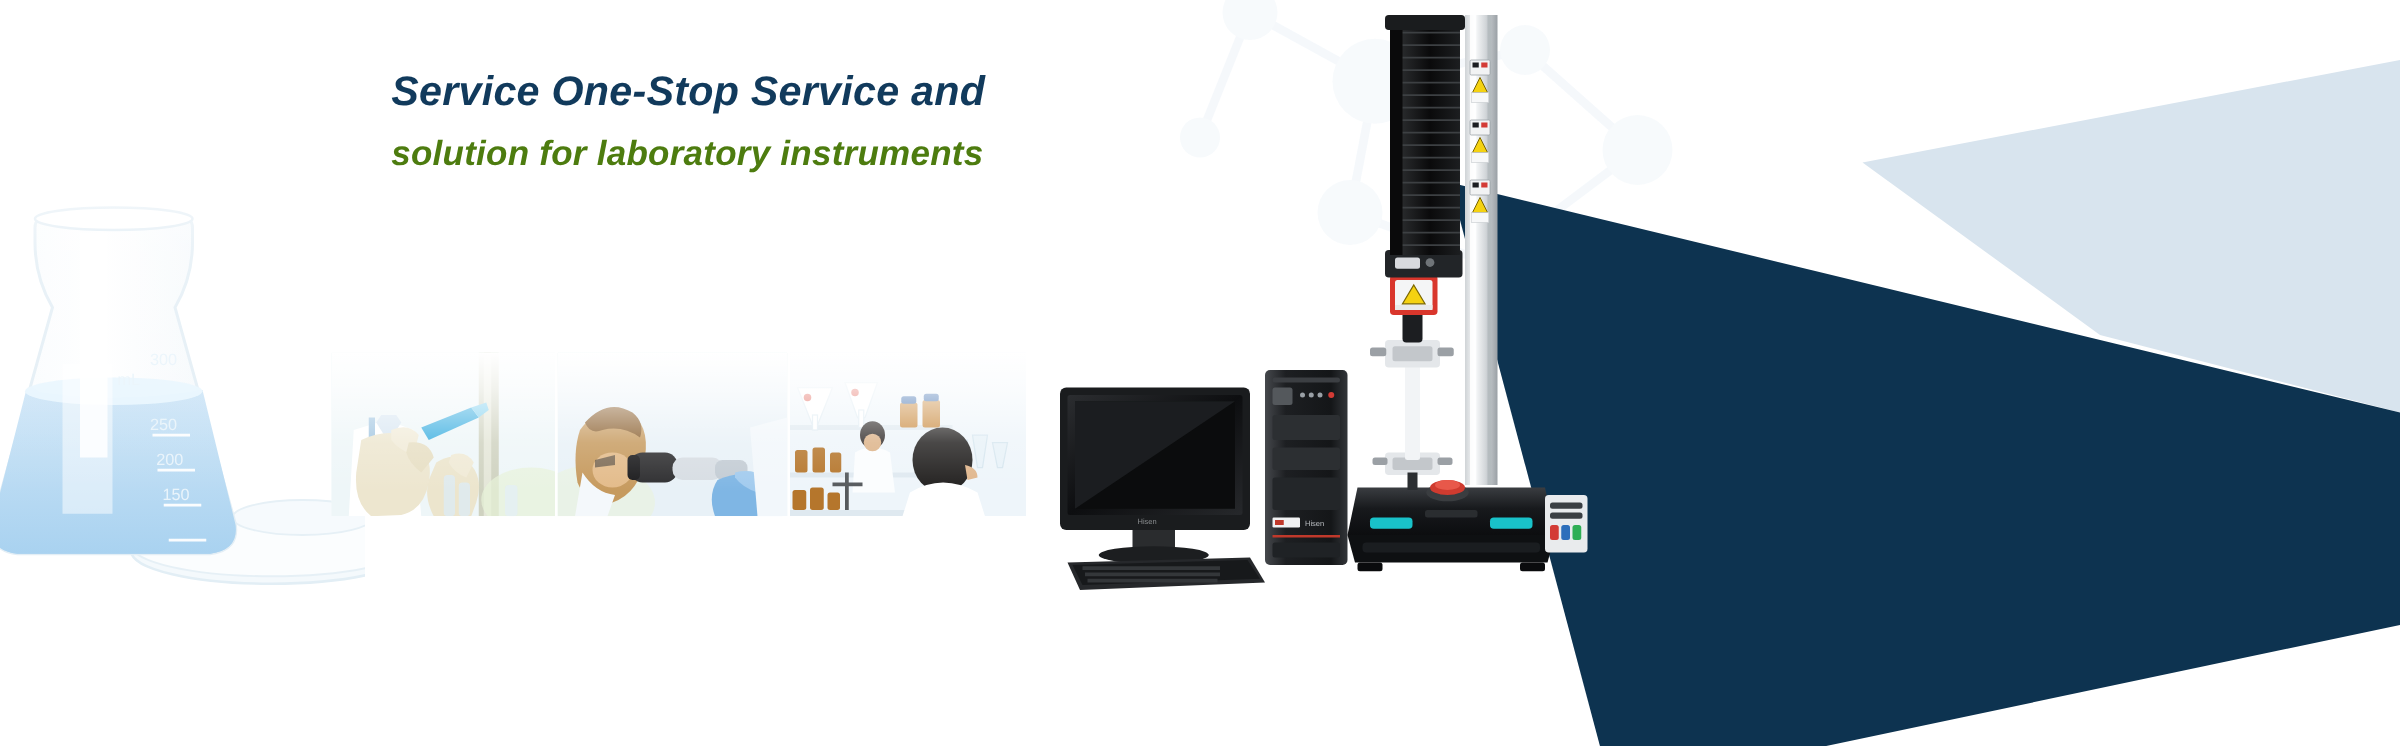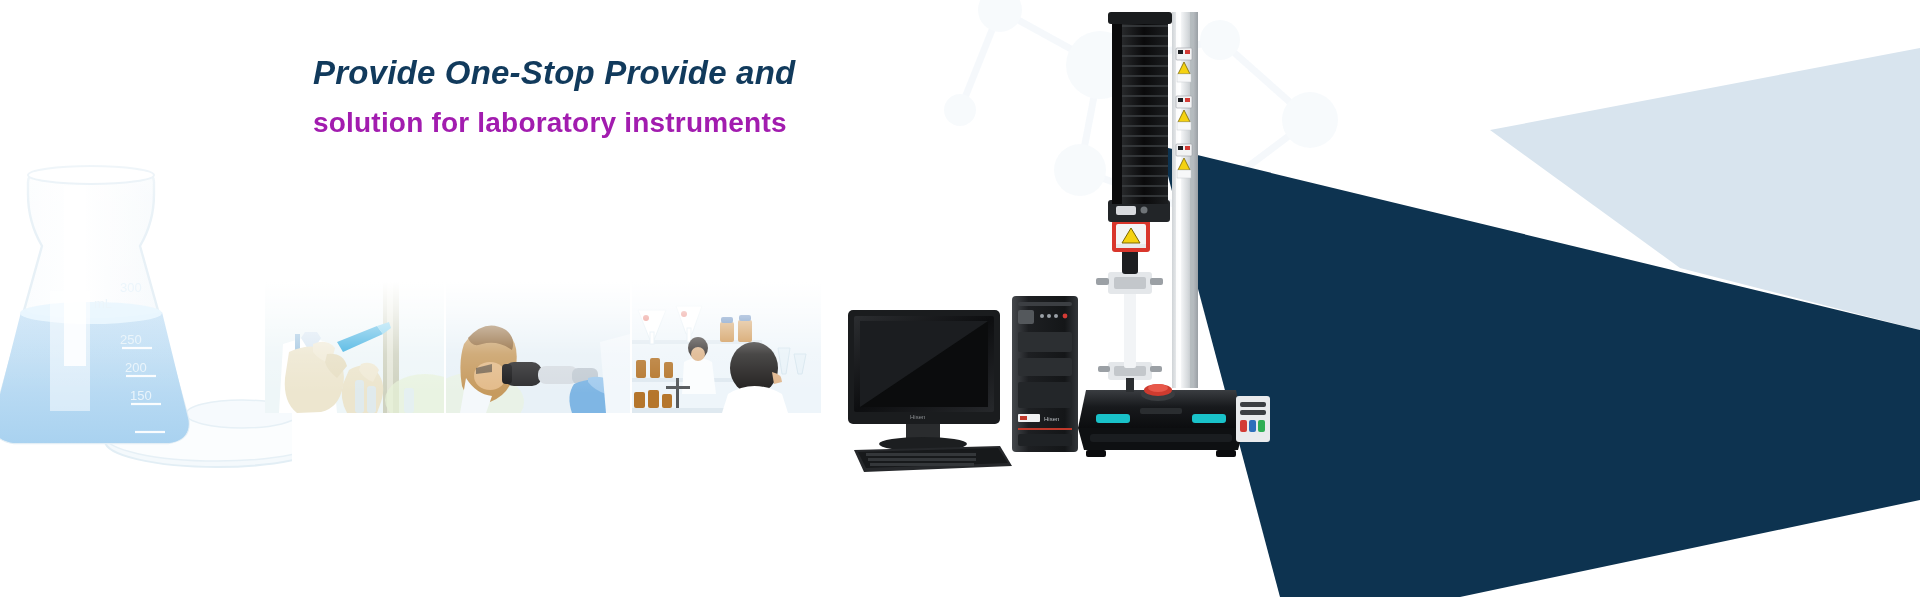--- a/index.html
+++ b/index.html
@@ -25,22 +25,22 @@
   .wedges { position:absolute; right:0; top:0; width:760px; height:597px; }
 
   
   .copy { position:absolute; left:313px; top:52px; width:700px; }
   .headline {
     font-size:33px; font-style:italic; font-weight:bold;
     color:#113a5c; letter-spacing:.2px; line-height:1.28;
     white-space:nowrap;
   }
   .subhead {
-    font-size:28px; font-weight:bold;
-    color:#a21caf; letter-spacing:.2px; line-height:1.3;
+    font-size:28px; font-style:italic; font-weight:bold;
+    color:#4d7c0f; letter-spacing:.2px; line-height:1.3;
     margin-top:11px; white-space:nowrap;
   }
   .badge-wrap { margin-top:12px; position:relative; height:44px; width:252px; }
   .badge-shape {
     position:absolute; left:0; top:0; width:252px; height:44px;
   }
   .badge-text {
     position:absolute; left:16px; top:4px;
     font-size:31px; font-style:italic; font-weight:bold;
     color:#ffffff; letter-spacing:.4px; line-height:36px;
@@ -146,21 +146,21 @@
       <text x="102" y="212">mL</text>
       <text x="128" y="248">250</text>
       <text x="133" y="276">200</text>
       <text x="138" y="304">150</text>
     </g>
 
     <rect x="0" y="0" width="300" height="300" fill="url(#fadeTop)"></rect>
   </svg>
 
   <div class="copy">
-    <div class="headline">Provide One-Stop Provide and</div>
+    <div class="headline">Service One-Stop Service and</div>
     <div class="subhead">solution for laboratory instruments</div>
 
   </div>
 
   <div class="thumbs">
 
     <div class="thumb thumb-a">
       <svg width="179" height="131" viewBox="0 0 179 131">
         <rect width="179" height="131" fill="#f4f9fb"></rect>
         <rect x="0" y="0" width="179" height="131" fill="#eef6f8"></rect>

